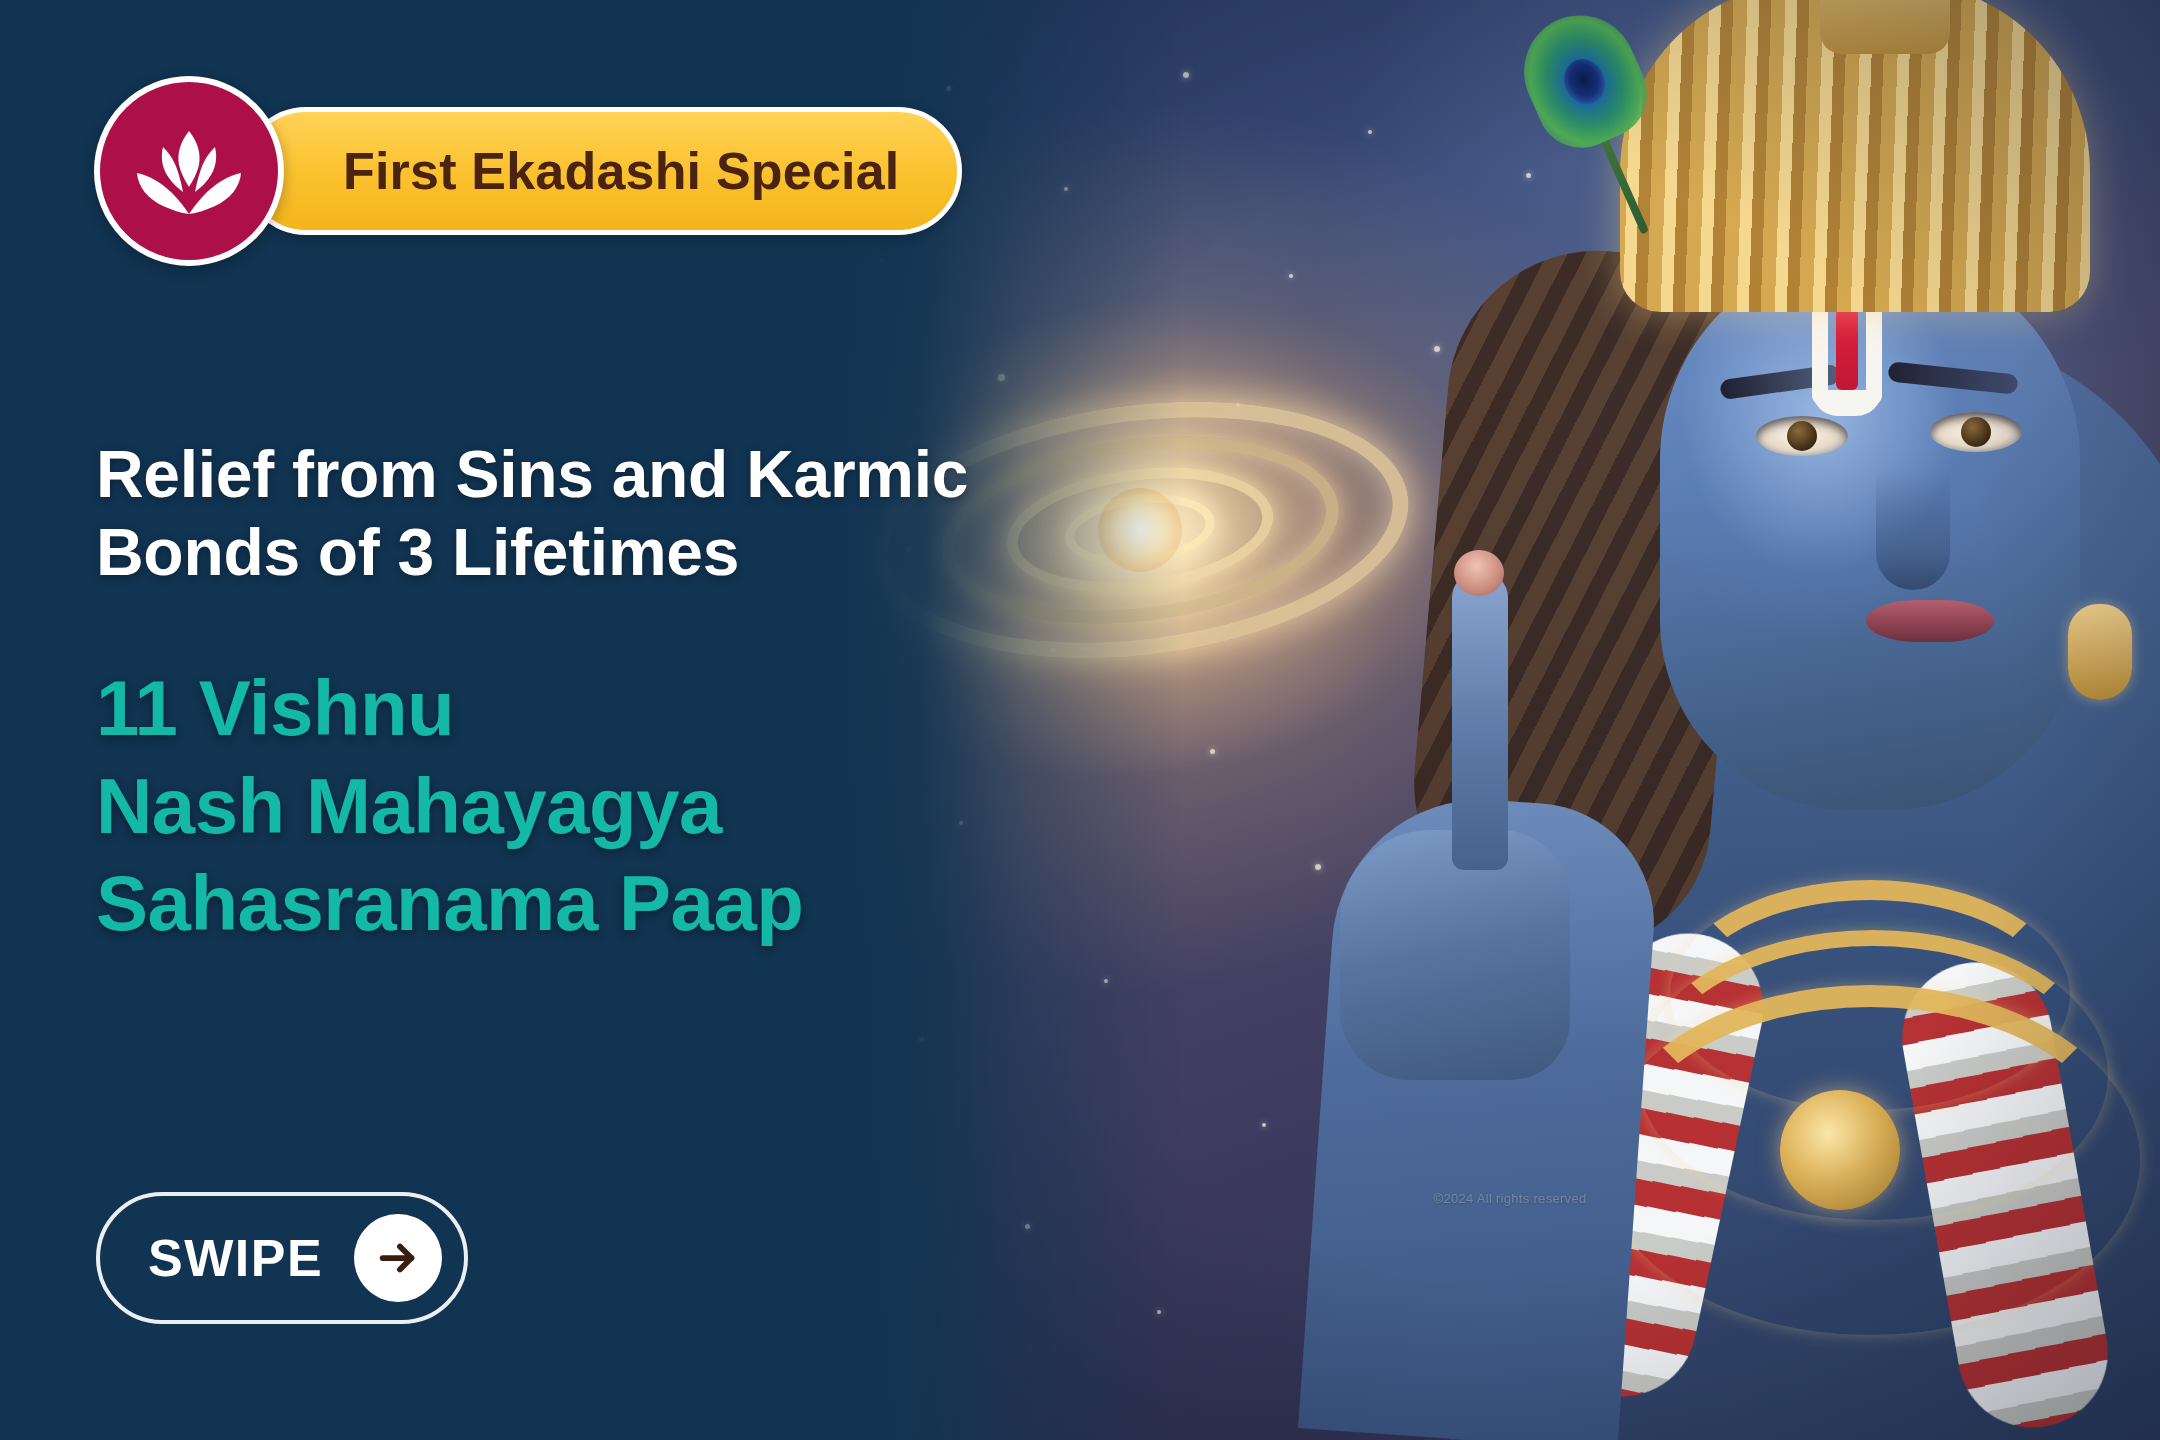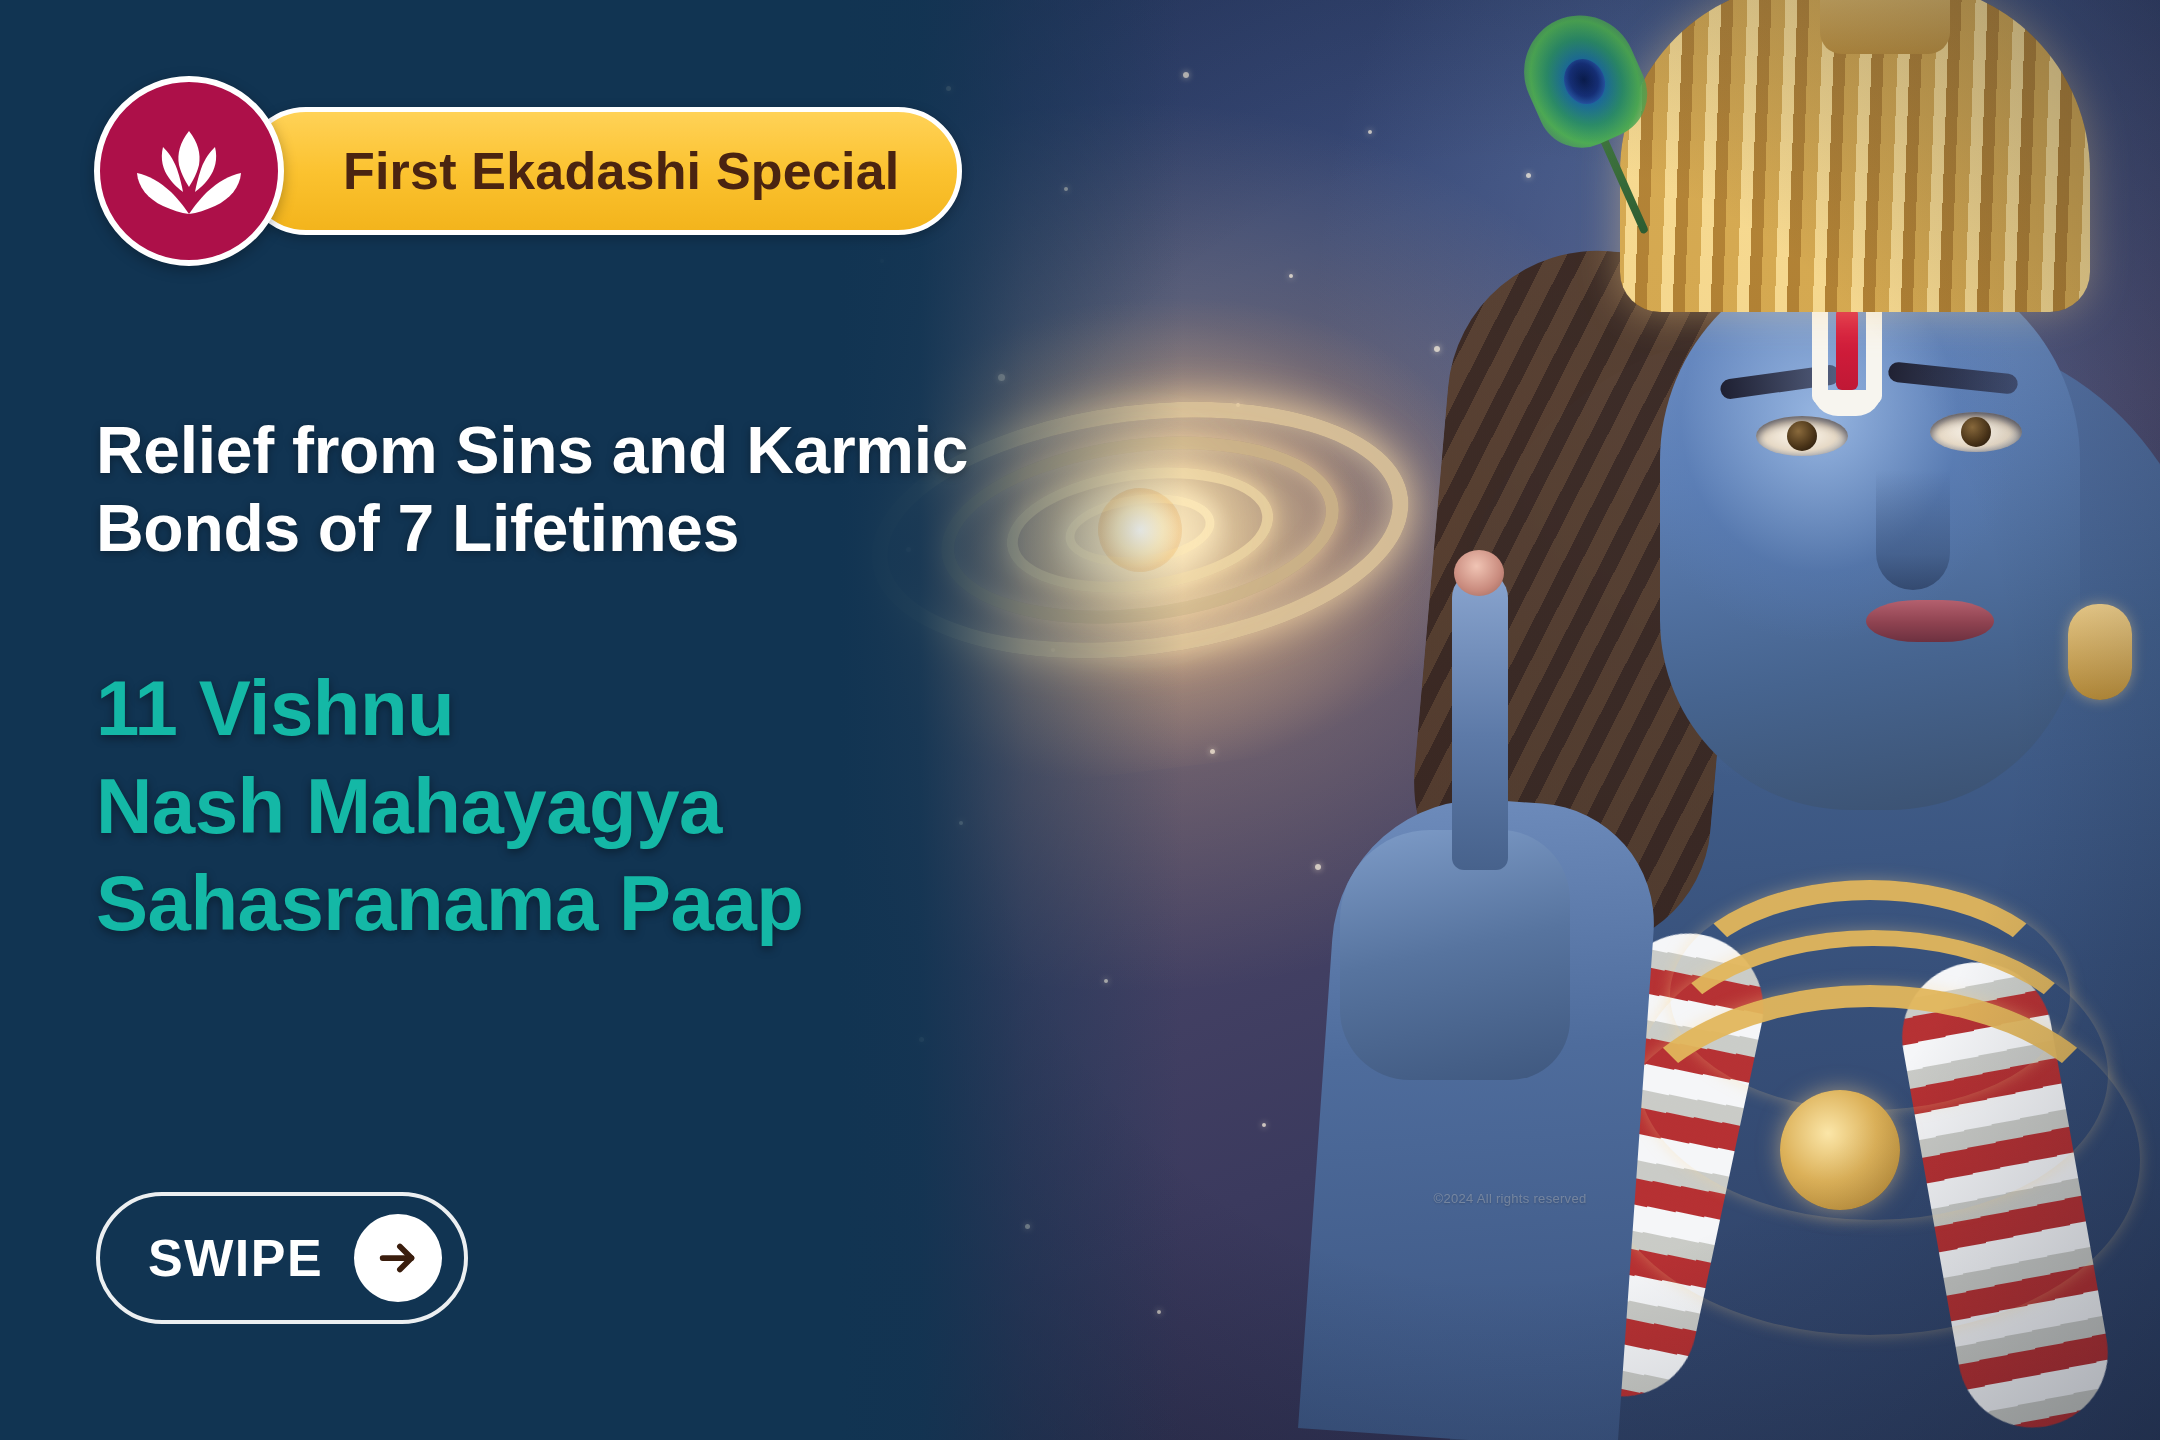--- a/index.html
+++ b/index.html
@@ -291,21 +291,21 @@
     box-shadow:0 3px 12px rgba(0,0,0,.25);
   }
   .badge-text {
     font-size:52px; font-weight:bold;
     color:#4a2411; white-space:nowrap;
     letter-spacing:.2px;
   }
 
   
   .headline {
-    position:absolute; left:96px; top:412px;
+    position:absolute; left:96px; top:436px;
     width:1000px;
   }
   .headline-line {
     font-size:66px; font-weight:bold;
     color:#ffffff; line-height:1.18;
     letter-spacing:-.3px;
     text-shadow:0 2px 8px rgba(0,0,0,.35);
   }
   .subhead {
     position:absolute; left:96px; top:660px;
@@ -449,21 +449,21 @@
           <path fill="#ffffff" d="M110 48c-1 14-11 26-26 33-9 4-18 7-26 8 4-6 10-14 18-22 11-10 23-17 34-19z"></path>
         </svg>
       </div>
       <div class="badge-pill">
         <span class="badge-text">First Ekadashi Special</span>
       </div>
     </div>
 
     <div class="headline">
       <div class="headline-line">Relief from Sins and Karmic</div>
-      <div class="headline-line">Bonds of 7 Lifetimes</div>
+      <div class="headline-line">Bonds of 3 Lifetimes</div>
     </div>
 
     <div class="subhead">
       <div class="subhead-line">11 Vishnu</div>
       <div class="subhead-line">Nash Mahayagya</div>
       <div class="subhead-line">Sahasranama Paap</div>
     </div>
 
     <div class="swipe-btn">
       <span class="swipe-label">SWIPE</span>

